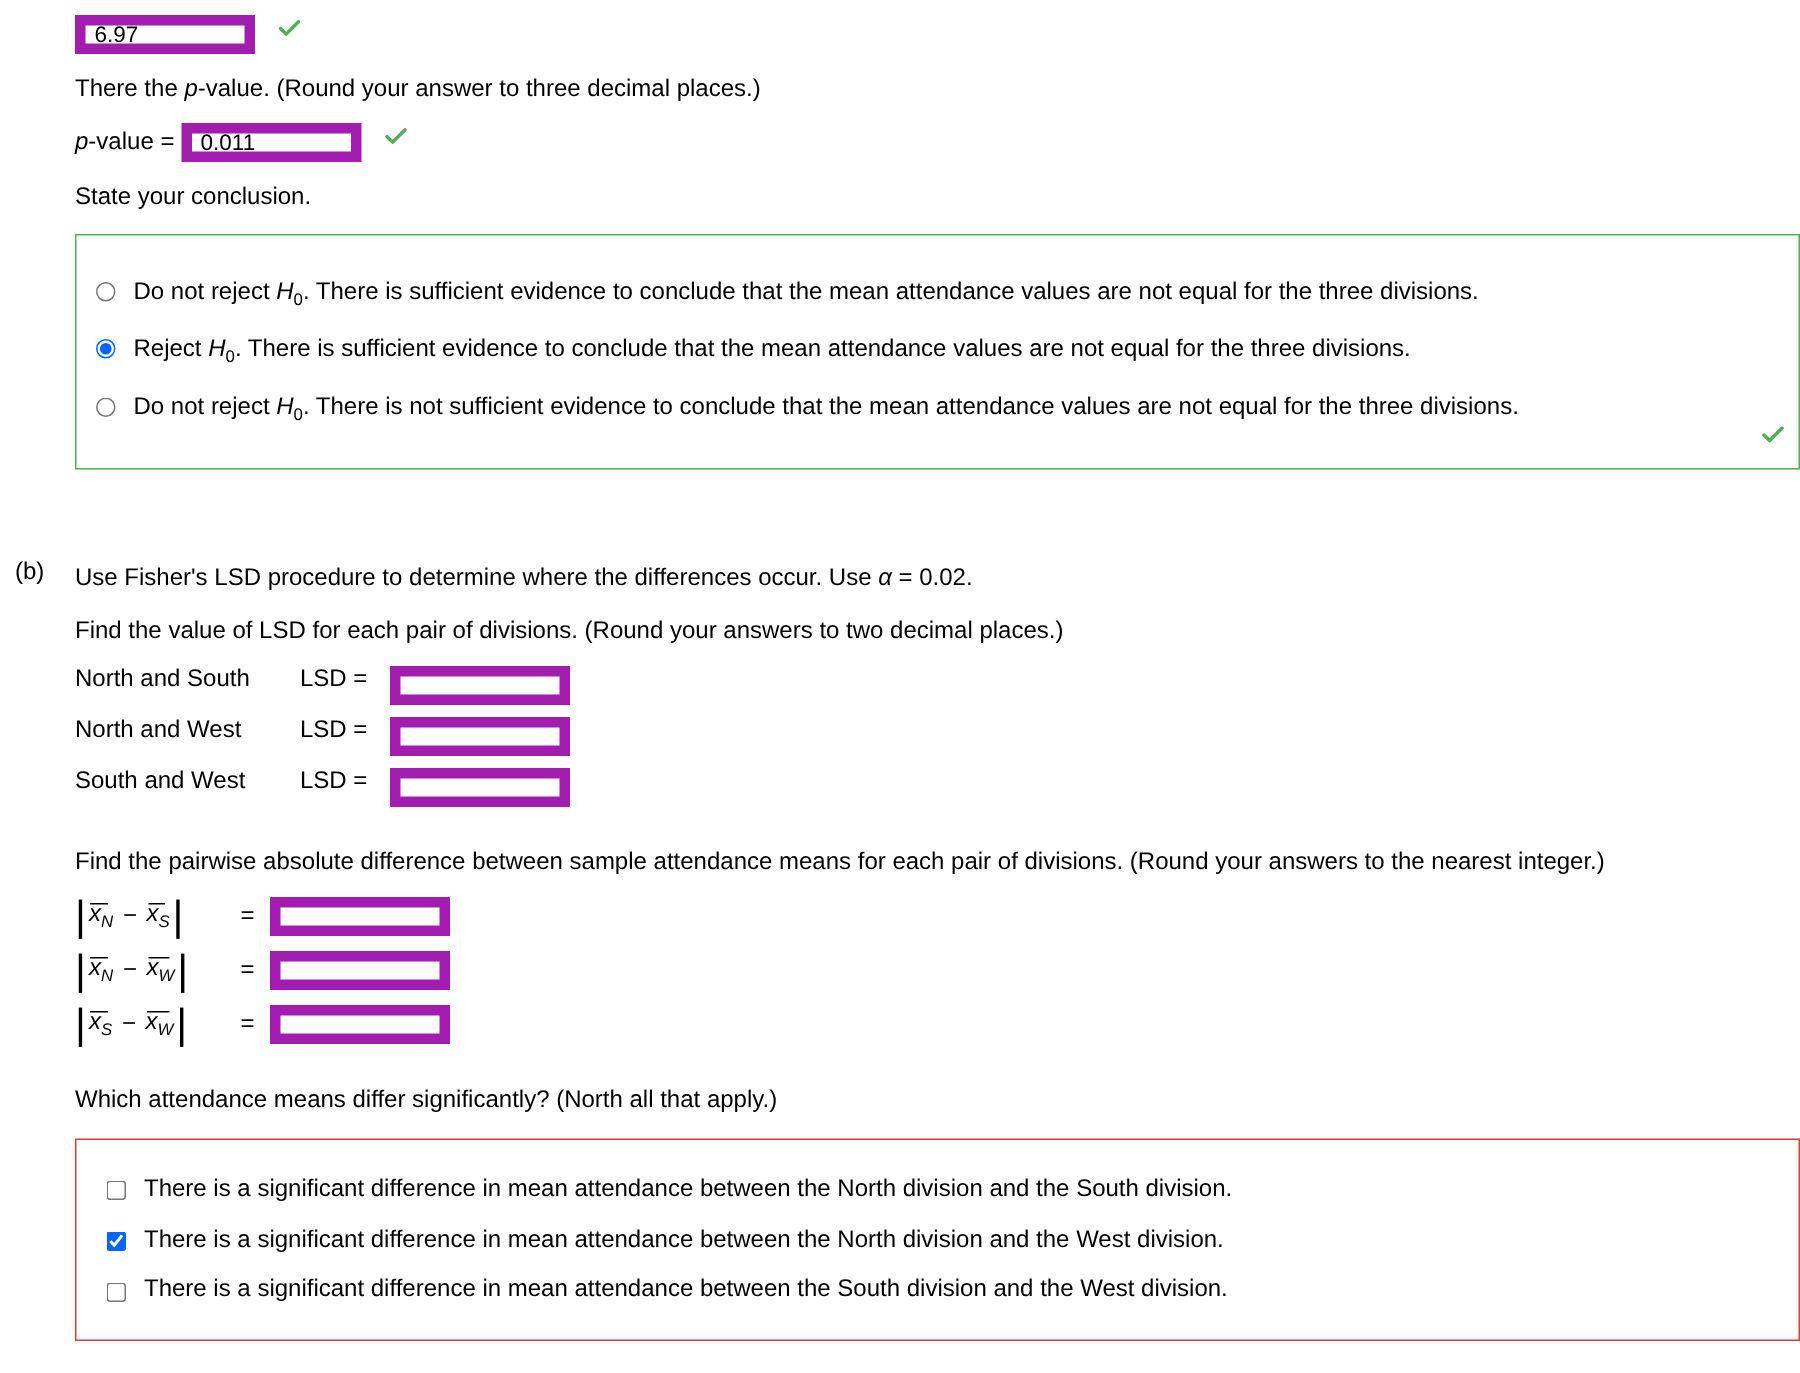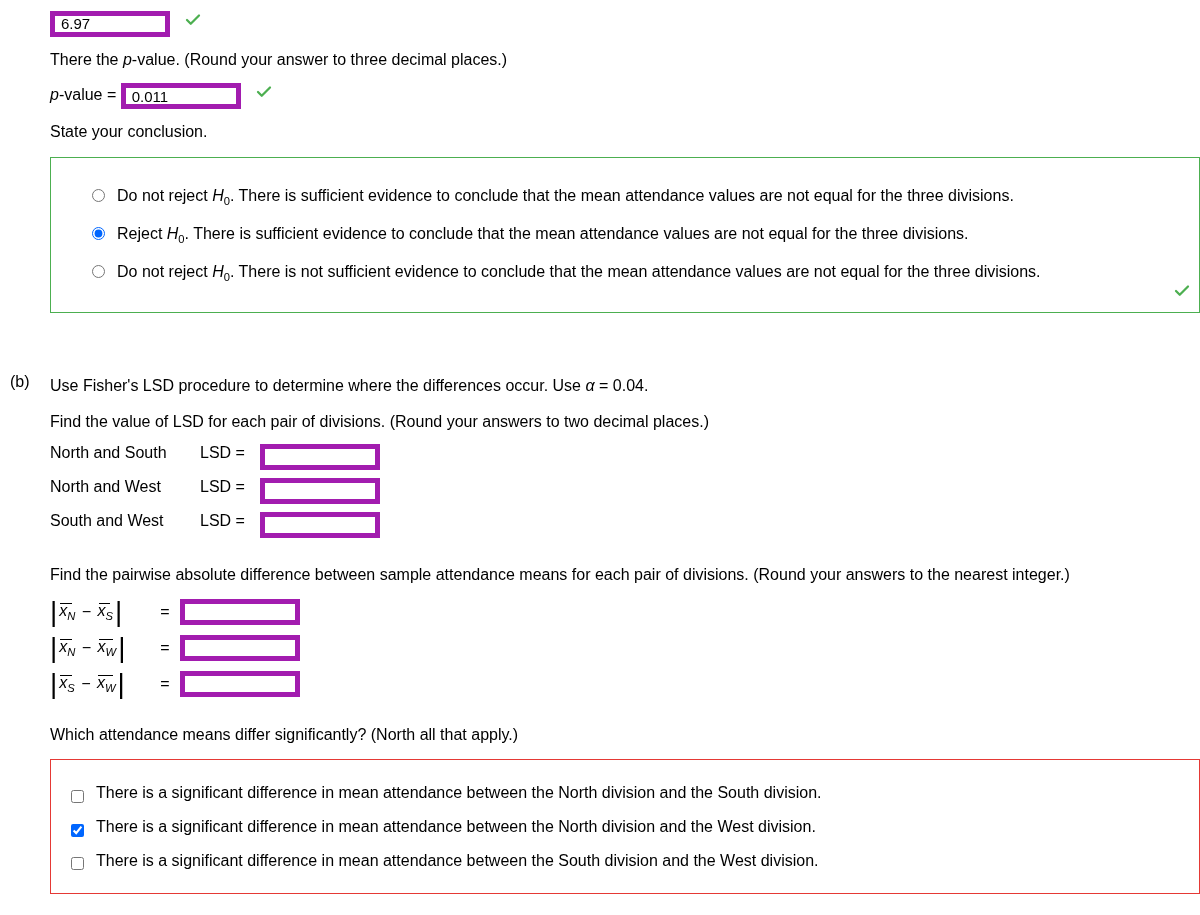--- a/index.html
+++ b/index.html
@@ -23,21 +23,21 @@
     .part-label {
       position: absolute;
       left: -40px;
       top: 0;
     }
     .line {
       margin: 10px 0;
       line-height: 1.6;
     }
     .text-input {
-      border: 5px solid #a21caf;
+      border: 7px solid #a21caf;
       height: 26px;
       padding: 2px 6px;
       font-size: 15px;
       width: 120px;
       vertical-align: middle;
     }
     .check {
       display: inline-block;
       vertical-align: middle;
       margin-left: 10px;
@@ -48,21 +48,21 @@
     }
     .italic {
       font-style: italic;
     }
     .sub {
       font-size: 0.7em;
       vertical-align: sub;
     }
     .radio-group {
       border: 1px solid #4caf50;
-      padding: 15px 36px;
+      padding: 15px 8px;
       margin: 12px 0 20px 0;
       position: relative;
     }
     .radio-row {
       display: flex;
       align-items: flex-start;
       margin: 10px 0;
       line-height: 1.6;
     }
     .radio-row input[type="radio"] {
@@ -125,21 +125,21 @@
       height: 1px;
       background: #000;
     }
     .checkbox-group {
       border: 1px solid #e53935;
       padding: 12px 16px;
       margin-top: 12px;
     }
     .checkbox-row {
       display: flex;
-      align-items: flex-end;
+      align-items: center;
       margin: 8px 0;
       line-height: 1.6;
     }
     .checkbox-row input[type="checkbox"] {
       margin-top: 5px;
       margin-right: 12px;
       flex-shrink: 0;
       accent-color: #0066ff;
     }
     .eq-sign {
@@ -206,21 +206,21 @@
     </div>
 
   </div>
 
   <div style="height:30px"></div>
 
   <div class="section-b">
     <span class="part-label">(b)</span>
 
     <div class="line">
-      <span>Use Fisher's LSD procedure to determine where the differences occur. Use </span><span class="italic">α</span><span> = 0.04.</span>
+      <span>Use Fisher's LSD procedure to determine where the differences occur. Use </span><span class="italic">α</span><span> = 0.02.</span>
     </div>
 
     <div class="line">Find the value of LSD for each pair of divisions. (Round your answers to two decimal places.)</div>
 
     <div class="lsd-row">
       <span class="lsd-label">North and South</span>
       <span class="lsd-eq">LSD =</span>
       <input type="text" class="text-input" style="">
     </div>
     <div class="lsd-row">

